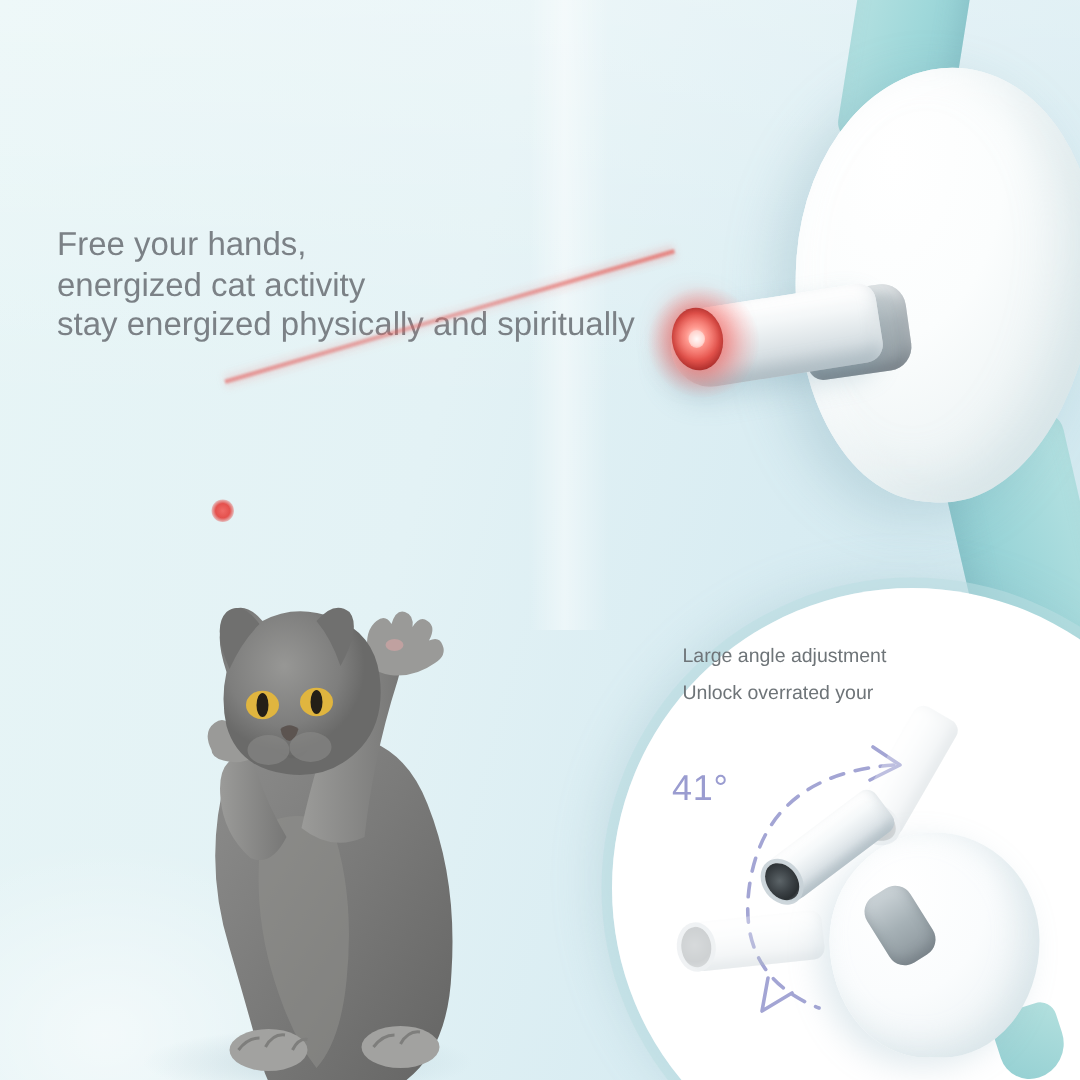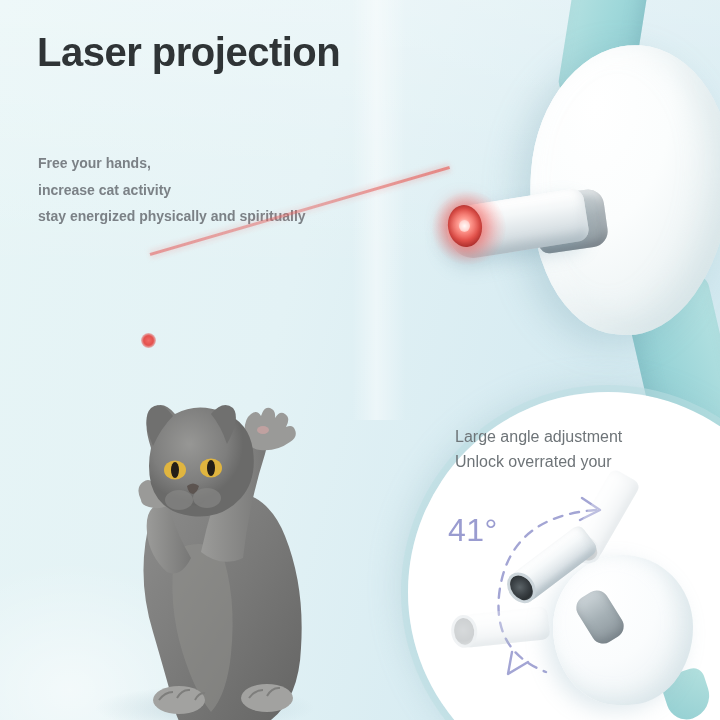--- a/index.html
+++ b/index.html
@@ -29,21 +29,21 @@
 
   
   .headline{
     position:absolute;left:37px;top:30px;width:470px;
     color:#2f3436;
     font-size:40px;line-height:44px;font-weight:700;letter-spacing:-.5px;
   }
   .headline .l2{display:block;}
   .subhead{
     position:absolute;left:38px;top:150px;width:420px;
-    color:#7b8186;font-size:14px;line-height:26.5px;font-weight:700;
+    color:#7b8186;font-size:22px;line-height:26.5px;font-weight:400;
   }
   .subhead span{display:block;white-space:nowrap;}
 
   
   .device{position:absolute;left:440px;top:-20px;width:290px;height:420px;}
   .band-top{
     position:absolute;left:128px;top:-30px;width:74px;height:150px;
     background:linear-gradient(100deg,#b8e2e2 0%, #9fd8da 55%, #8ecbd0 100%);
     border-radius:40px 55px 14px 18px;
     transform:rotate(9deg);
@@ -124,26 +124,26 @@
   .cat svg{position:absolute;left:0;top:0;}
 
   
   .inset{
     position:absolute;left:408px;top:392px;width:400px;height:400px;border-radius:50%;
     background:radial-gradient(circle at 42% 38%, #ffffff 0%, #ffffff 72%, #fbfdfd 88%, #f3f9fa 100%);
     box-shadow:0 0 0 7px rgba(188,222,225,.55), -10px -6px 30px rgba(140,180,190,.28);
   }
   .inset-title{
     position:absolute;left:455px;top:424px;width:250px;
-    color:#6e7478;font-size:16px;line-height:25px;font-weight:400;
+    color:#6e7478;font-size:13px;line-height:25px;font-weight:400;
   }
   .inset-title span{display:block;white-space:nowrap;}
   .angle-label{
     position:absolute;left:448px;top:512px;
-    color:#9a9cd0;font-size:32px;font-weight:400;letter-spacing:.5px;
+    color:#9a9cd0;font-size:24px;font-weight:400;letter-spacing:.5px;
   }
   .arc-svg{position:absolute;left:470px;top:492px;}
   .mini-device{position:absolute;left:505px;top:495px;width:215px;height:215px;}
   .mini-body{
     position:absolute;left:48px;top:60px;width:140px;height:150px;
     border-radius:50% 50% 46% 46%/48% 48% 52% 52%;
     background:radial-gradient(ellipse at 32% 26%, #ffffff 0%, #fafcfd 45%, #edf3f5 78%, #e1eaee 100%);
     box-shadow:-8px 6px 20px rgba(140,175,190,.25), inset -10px -6px 20px rgba(190,210,218,.4);
   }
   .mini-band{
@@ -177,26 +177,25 @@
 </style>
 </head>
 <body>
 
 <div id="poster">
 
   <div class="light-band"></div>
   <div class="corner-glow"></div>
 
   <div class="headline">
-    <span>Laser projection</span>
   </div>
 
   <div class="subhead">
     <span>Free your hands,</span>
-    <span>increase cat activity</span>
+    <span>energized cat activity</span>
     <span>stay energized physically and spiritually</span>
   </div>
 
   <div class="device">
     <div class="band-top"></div>
     <div class="band-bot"></div>
     <div class="body-oval"></div>
     <div class="hinge"></div>
     <div class="barrel"></div>
     <div class="lens-glow"></div>

